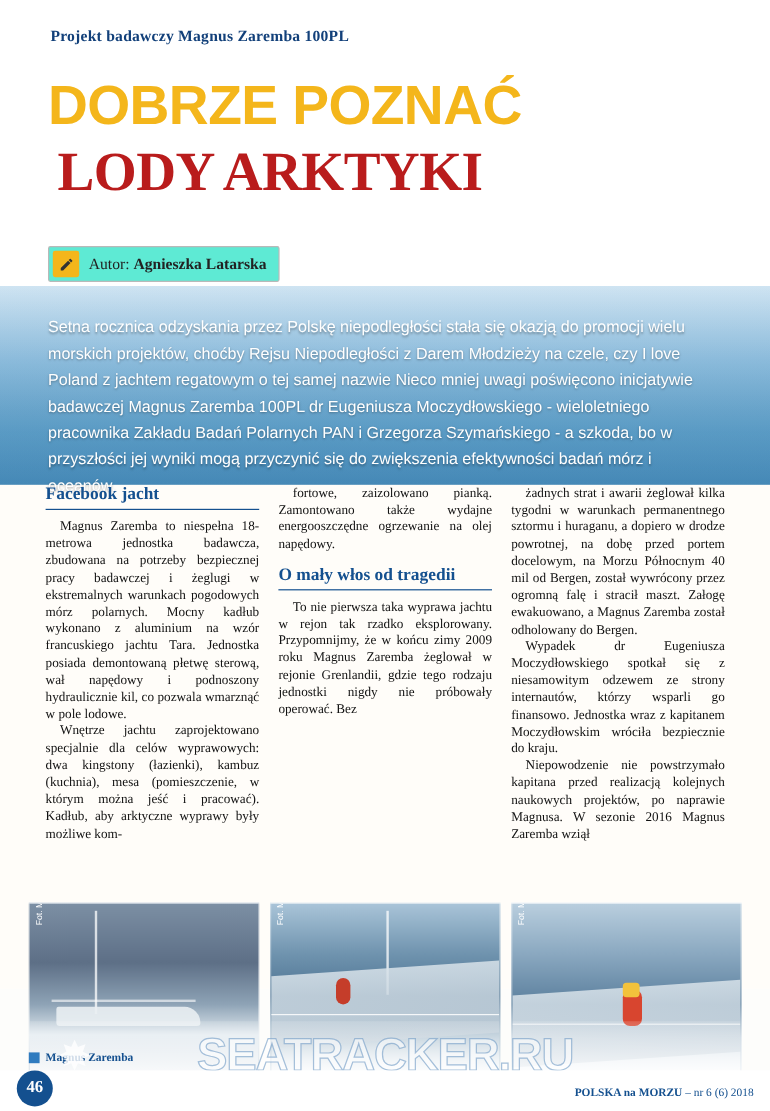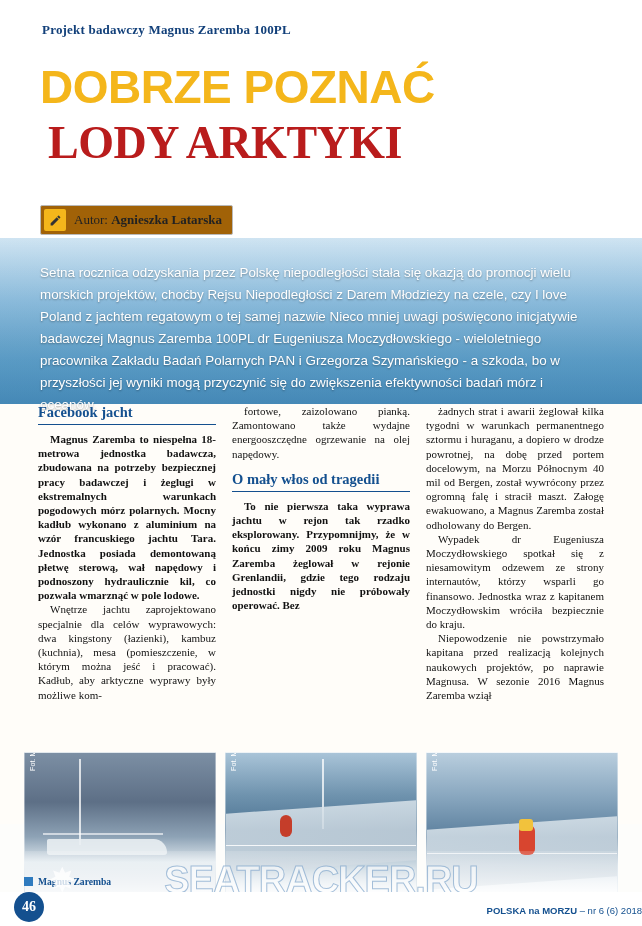--- a/index.html
+++ b/index.html
@@ -60,21 +60,21 @@
   }
   .title2{
     position:absolute;left:48px;top:120px;
     font-family:Liberation Serif, serif;
     font-weight:bold;font-size:46px;line-height:46px;
     color:#b91c1c;letter-spacing:-0.5px;
   }
   .author-box{
     position:absolute;left:40px;top:205px;
     display:flex;align-items:center;gap:8px;
-    border:1px solid #b9b9b9;background:#a16207;
+    border:1px solid #b9b9b9;background:#5eead4;
     padding:3px 10px 3px 3px;border-radius:2px;
   }
   .pen-chip{
     width:22px;height:22px;background:#f4b61b;border-radius:2px;
     display:flex;align-items:center;justify-content:center;
   }
   .author-text{
     font-family:"Liberation Serif", serif;font-size:13px;color:#222;
   }
   .author-text b{font-weight:bold;}
@@ -97,21 +97,21 @@
     margin:0 0 4px 0;padding-bottom:3px;
     border-bottom:1px solid #14508f;
   }
   .sub.second{margin-top:10px;}
   .col p{
     margin:0 0 0 0;
     font-family:"Liberation Serif", serif;
     font-size:11px;line-height:14.2px;color:#111;
     text-align:justify;text-indent:12px;
   }
-  .col p.first{text-indent:12px;margin-top:7px;font-weight:bold;}
+  .col p.first{text-indent:12px;margin-top:7px;}
   .col p.cont{text-indent:12px;}
   
   .photos{
     position:absolute;left:24px;top:752px;width:594px;height:140px;
     display:flex;gap:9px;
   }
   .ph{
     position:relative;width:192px;height:140px;overflow:hidden;
     border:1px solid rgba(255,255,255,.4);
   }
@@ -172,22 +172,22 @@
   .footer{
     position:absolute;left:0;bottom:0;width:642px;height:34px;
     background:#ffffff;
   }
   .pagenum-circle{
     position:absolute;left:14px;bottom:4px;width:30px;height:30px;border-radius:50%;
     background:#14508f;color:#fff;display:flex;align-items:center;justify-content:center;
     font-family:Liberation Serif, serif;font-size:14px;font-weight:bold;
   }
   .footer-right{
-    position:absolute;right:0;bottom:10px;
-    font-family:Liberation Sans, sans-serif;font-size:9.5px;color:#14508f;padding-left:44px;
+    position:absolute;right:14px;bottom:10px;
+    font-family:Liberation Serif, serif;font-size:9.5px;color:#14508f;padding-left:44px;
   }
   .footer-right b{font-weight:bold;}
   
   .wm{
     position:absolute;left:50%;top:880px;transform:translate(-50%,-50%);
     font-family:"Liberation Sans", sans-serif;
     font-weight:bold;font-size:38px;letter-spacing:-1px;
     color:rgba(255,255,255,.55);
     -webkit-text-stroke:1px rgba(120,160,200,.65);
     white-space:nowrap;pointer-events:none;

